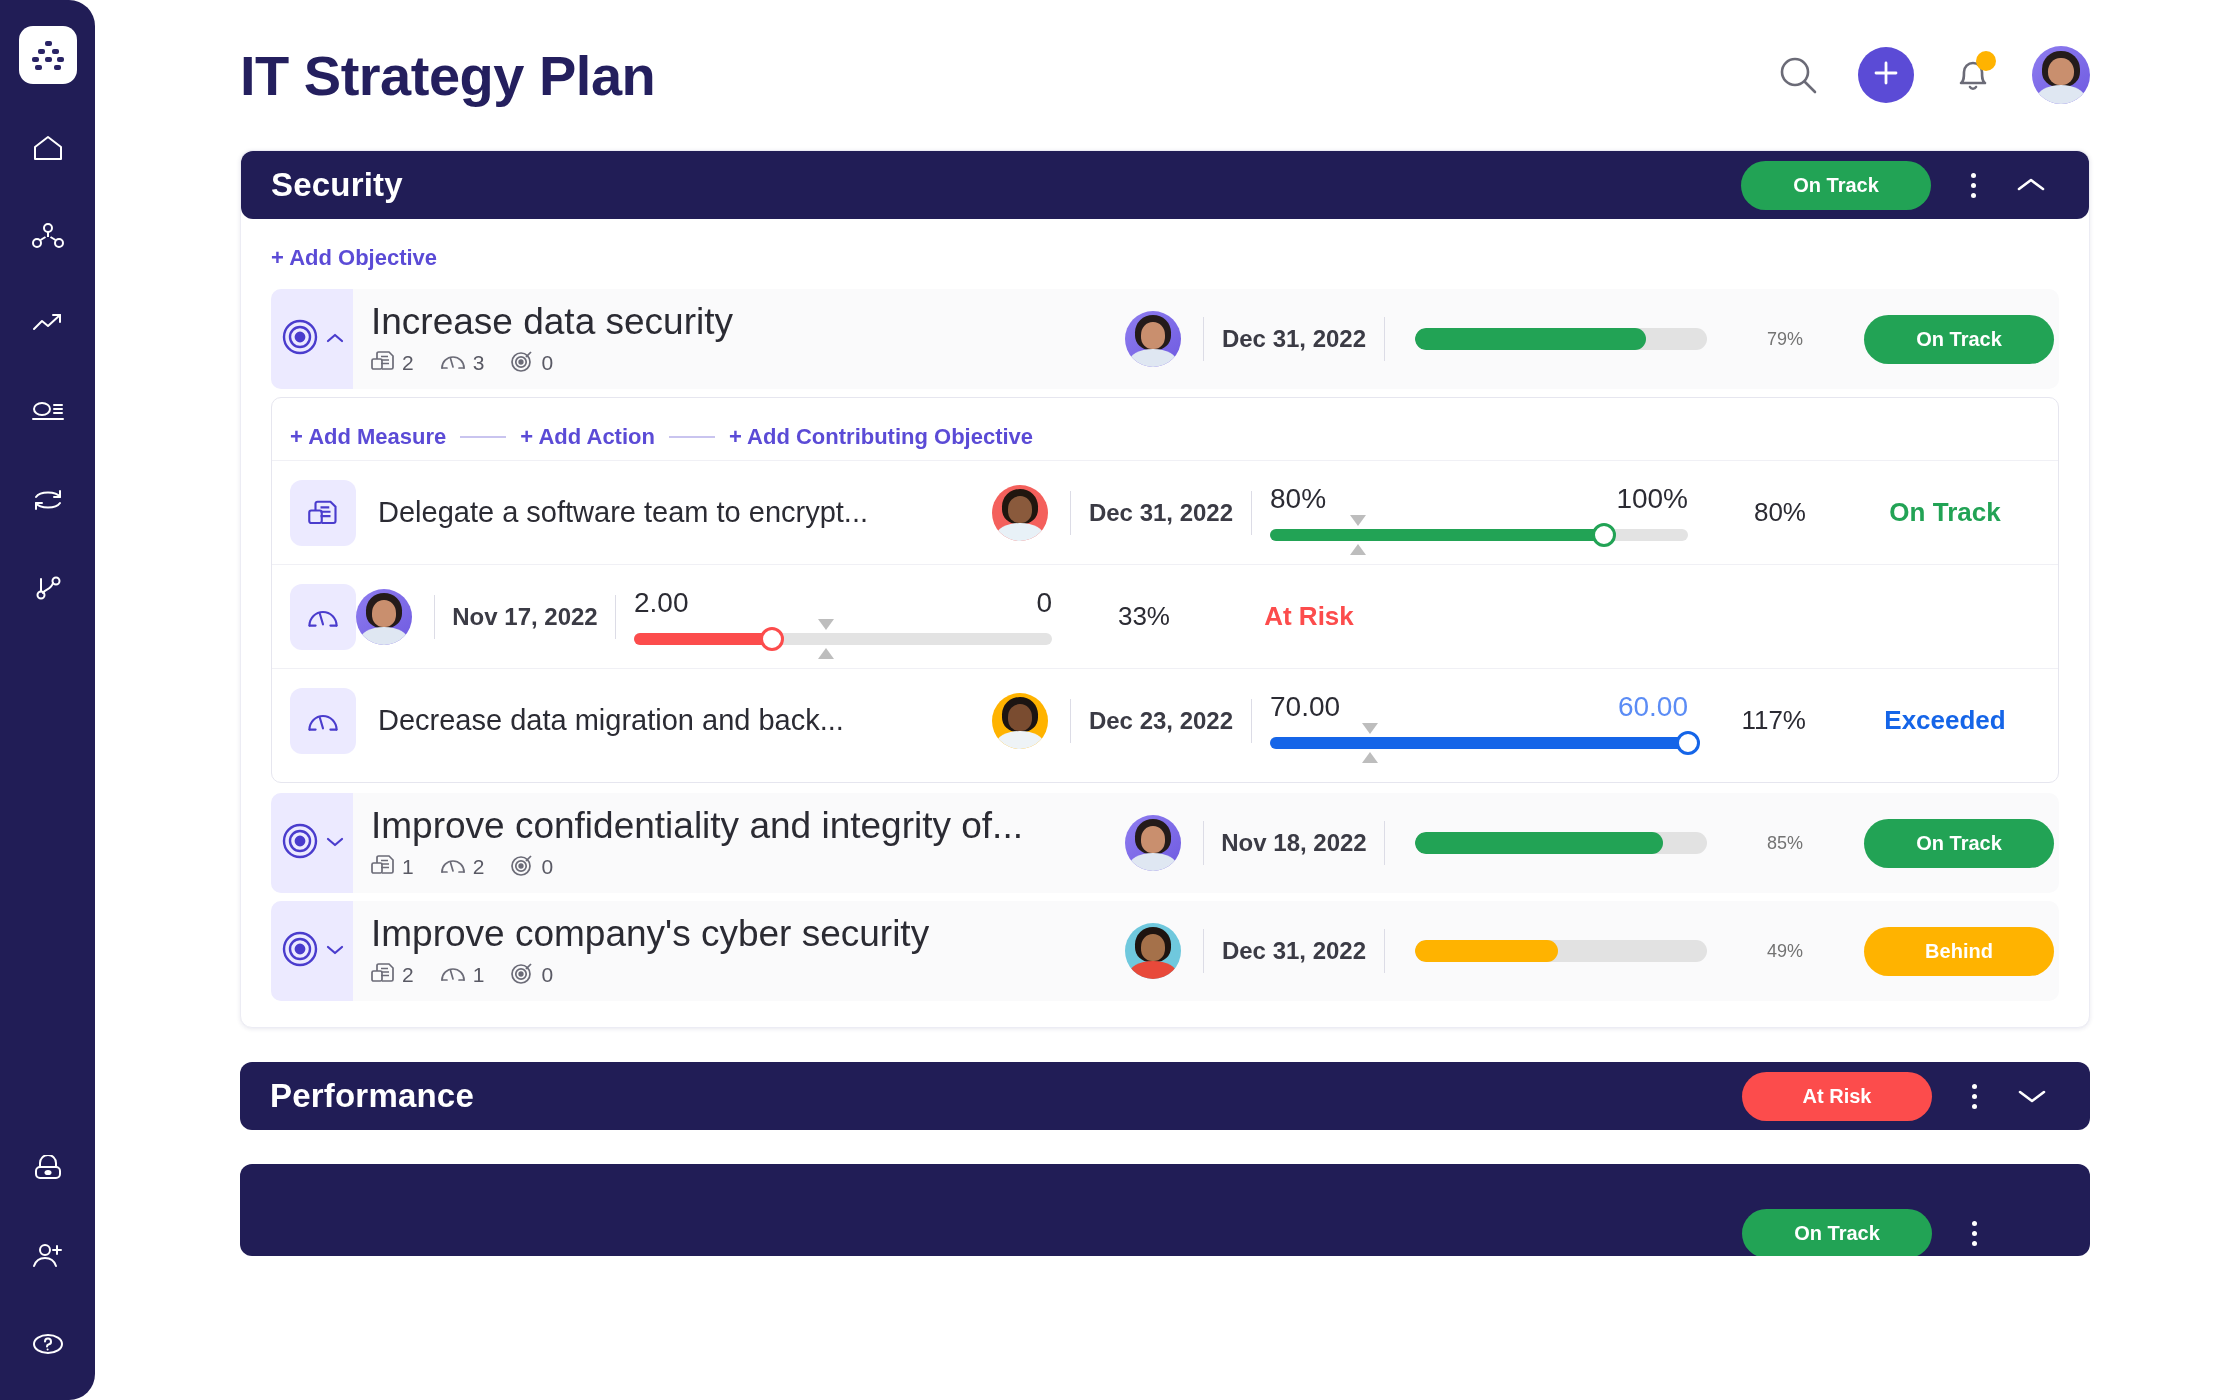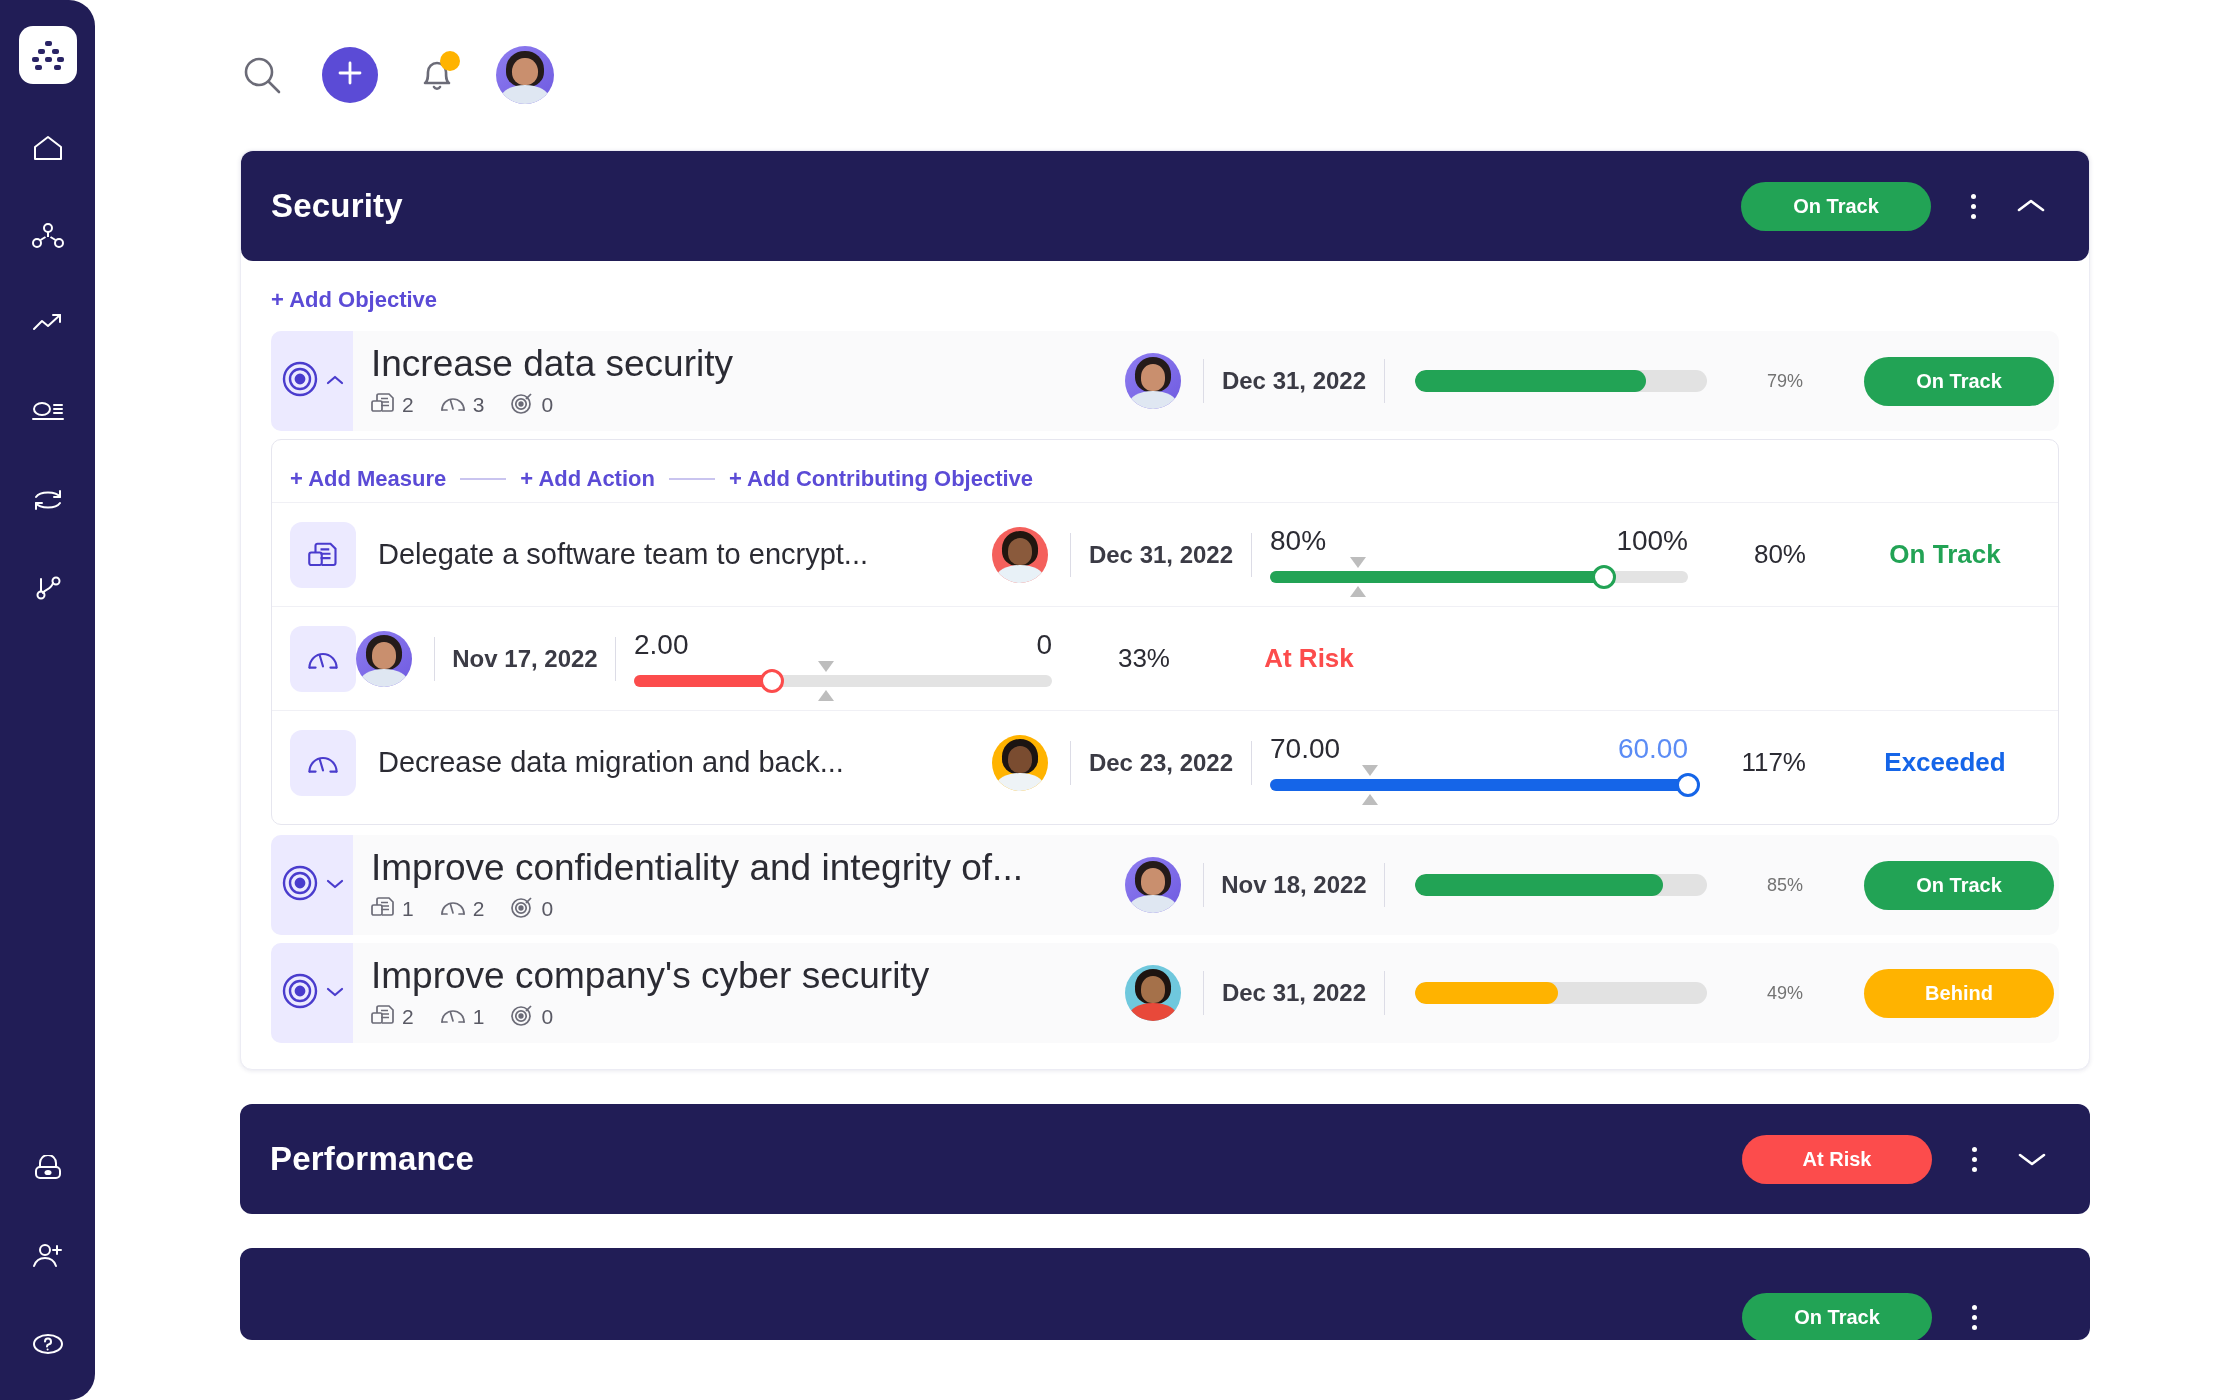--- a/index.html
+++ b/index.html
@@ -73,21 +73,21 @@
 
   
   .section {
     background: #ffffff; border-radius: 12px;
     box-shadow: 0 1px 4px rgba(30,25,90,.10);
     border: 1px solid #ececf4;
     margin-bottom: 34px;
   }
   .section-header {
     background: #211d56; border-radius: 12px;
-    height: 110px; display: flex; align-items: center; padding: 0 34px 0 30px;
+    height: 68px; display: flex; align-items: center; padding: 0 34px 0 30px;
   }
   .section-header.collapsed { border-radius: 12px; }
   .section-title { color: #ffffff; font-size: 33px; font-weight: 700; letter-spacing: .2px; }
   .section-header-right { margin-left: auto; display: flex; align-items: center; gap: 6px; }
   .badge {
     border-radius: 999px; color: #fff; font-size: 20px; font-weight: 700;
     padding: 13px 0; width: 190px; text-align: center; cursor: pointer;
     white-space: nowrap;
   }
   .badge.ontrack { background: #22a355; }
@@ -276,20 +276,21 @@
             <circle cx="15.6" cy="17.4" r="1" fill="#fff" stroke="none"></circle>
           </svg>
         </span>
       </div>
     </div>
   </nav>
 
   <div class="main">
 
     <div class="topbar">
+      <h1 class="page-title">IT Strategy Plan</h1>
       <div class="topbar-actions">
         <div class="icon-btn">
           <svg width="44" height="44" viewBox="0 0 44 44" fill="none" stroke="#6b6b77" stroke-width="2.6" stroke-linecap="round">
             <circle cx="19" cy="19" r="13"></circle>
               <path d="M29 29 L39 39"></path>
           </svg>
         </div>
         <div class="add-btn">
           <span>
             <svg width="28" height="28" viewBox="0 0 28 28" fill="none" stroke="#fff" stroke-width="2.8" stroke-linecap="round">

